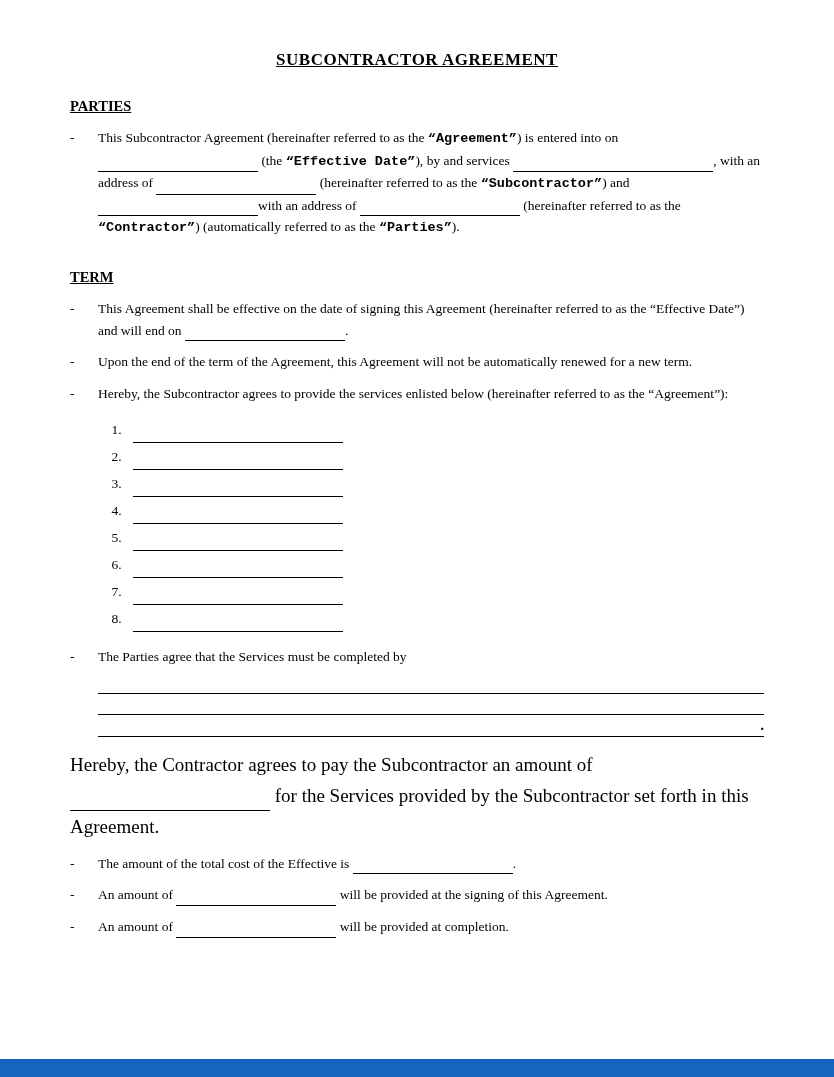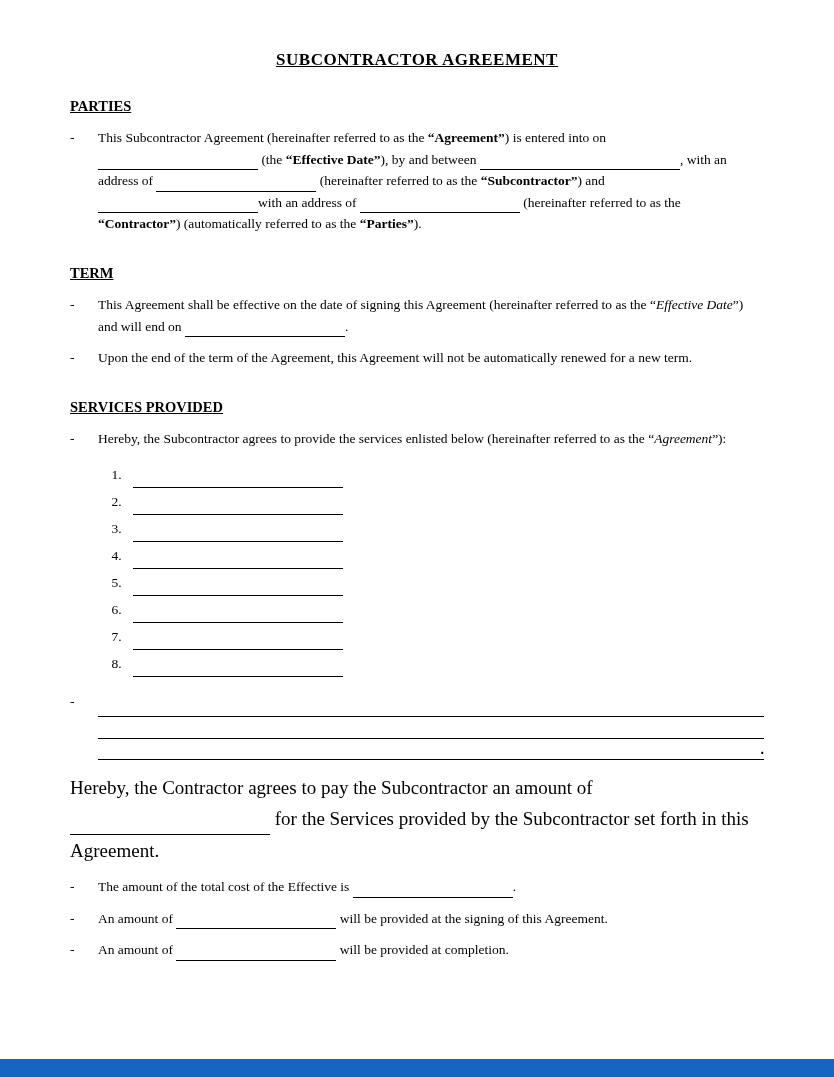--- a/index.html
+++ b/index.html
@@ -86,20 +86,21 @@
     }
 
     p.body-text {
       font-size: 19px;
       line-height: 1.65;
       margin-bottom: 10px;
     }
 
     .bold-quote {
       font-weight: bold;
+      font-family: Liberation Mono, monospace;
     }
 
     .services-list {
       margin-left: 55px;
       margin-top: 12px;
       margin-bottom: 14px;
     }
 
     .services-list li {
       font-size: 13.5px;
@@ -145,40 +146,39 @@
       font-weight: bold;
     }
 
     .bottom-bar {
       height: 18px;
       background: #1565C0;
       width: 100%;
     }
 
     .italic-text {
-      font-style: italic;
     }
   </style>
 </head>
 <body>
 
 <div class="page-container">
   <div class="document">
 
     <div class="doc-title">SUBCONTRACTOR AGREEMENT</div>
 
     <div class="section-heading section-first">PARTIES</div>
 
     <div class="bullet-item">
       <div class="bullet-dash">-</div>
       <div class="bullet-content">
         <span>This Subcontractor Agreement (hereinafter referred to as the </span><span class="bold-quote">“Agreement”</span><span>) is entered into on</span>
         <span class="inline-blank-md"></span>
         (the <span class="bold-quote">“Effective Date”</span>),
-        <span>by and between</span>
+        <span>by and services</span>
         <span class="inline-blank-lg"></span><span>, with an address of</span>
         <span class="inline-blank-md"></span>
         <span>(hereinafter referred to as the</span>
         <span class="bold-quote">“Subcontractor”</span>) <span>and</span>
         <span class="inline-blank-md"></span><span>with an address of</span>
         <span class="inline-blank-md"></span>
         <span>(hereinafter referred to as the</span>
         <span class="bold-quote">“Contractor”</span><span>) (automatically referred to as the</span>
         <span class="bold-quote">“Parties”</span><span>).</span>
       </div>
@@ -191,21 +191,20 @@
       <div class="bullet-content">
         <span>This Agreement shall be effective on the date of signing this Agreement (hereinafter referred to as the “</span><span class="italic-text">Effective Date</span><span>”) and will end on </span><span class="inline-blank-md"></span><span>.</span>
       </div>
     </div>
 
     <div class="bullet-item">
       <div class="bullet-dash">-</div>
       <div class="bullet-content">Upon the end of the term of the Agreement, this Agreement will not be automatically renewed for a new term.</div>
     </div>
 
-    <div class="section-heading">SERVICES PROVIDED</div>
 
     <div class="bullet-item">
       <div class="bullet-dash">-</div>
       <div class="bullet-content">
         <span>Hereby, the Subcontractor agrees to provide the services enlisted below (hereinafter referred to as the “</span><span class="italic-text">Agreement</span><span>”):</span>
       </div>
     </div>
 
     <ol class="services-list">
       <li><span class="line-blank"></span></li>
@@ -214,20 +213,21 @@
       <li><span class="line-blank"></span></li>
       <li><span class="line-blank"></span></li>
       <li><span class="line-blank"></span></li>
       <li><span class="line-blank"></span></li>
       <li><span class="line-blank"></span></li>
     </ol>
 
     <div class="bullet-item">
       <div class="bullet-dash">-</div>
       <div class="bullet-content">
+        <span>The Parties agree that the Services must be completed by</span>
         <div class="completion-lines">
           <span class="full-line"></span>
           <span class="full-line"></span>
           <span class="full-line-dot"></span>
         </div>
       </div>
     </div>
 
 
     <p class="body-text">

